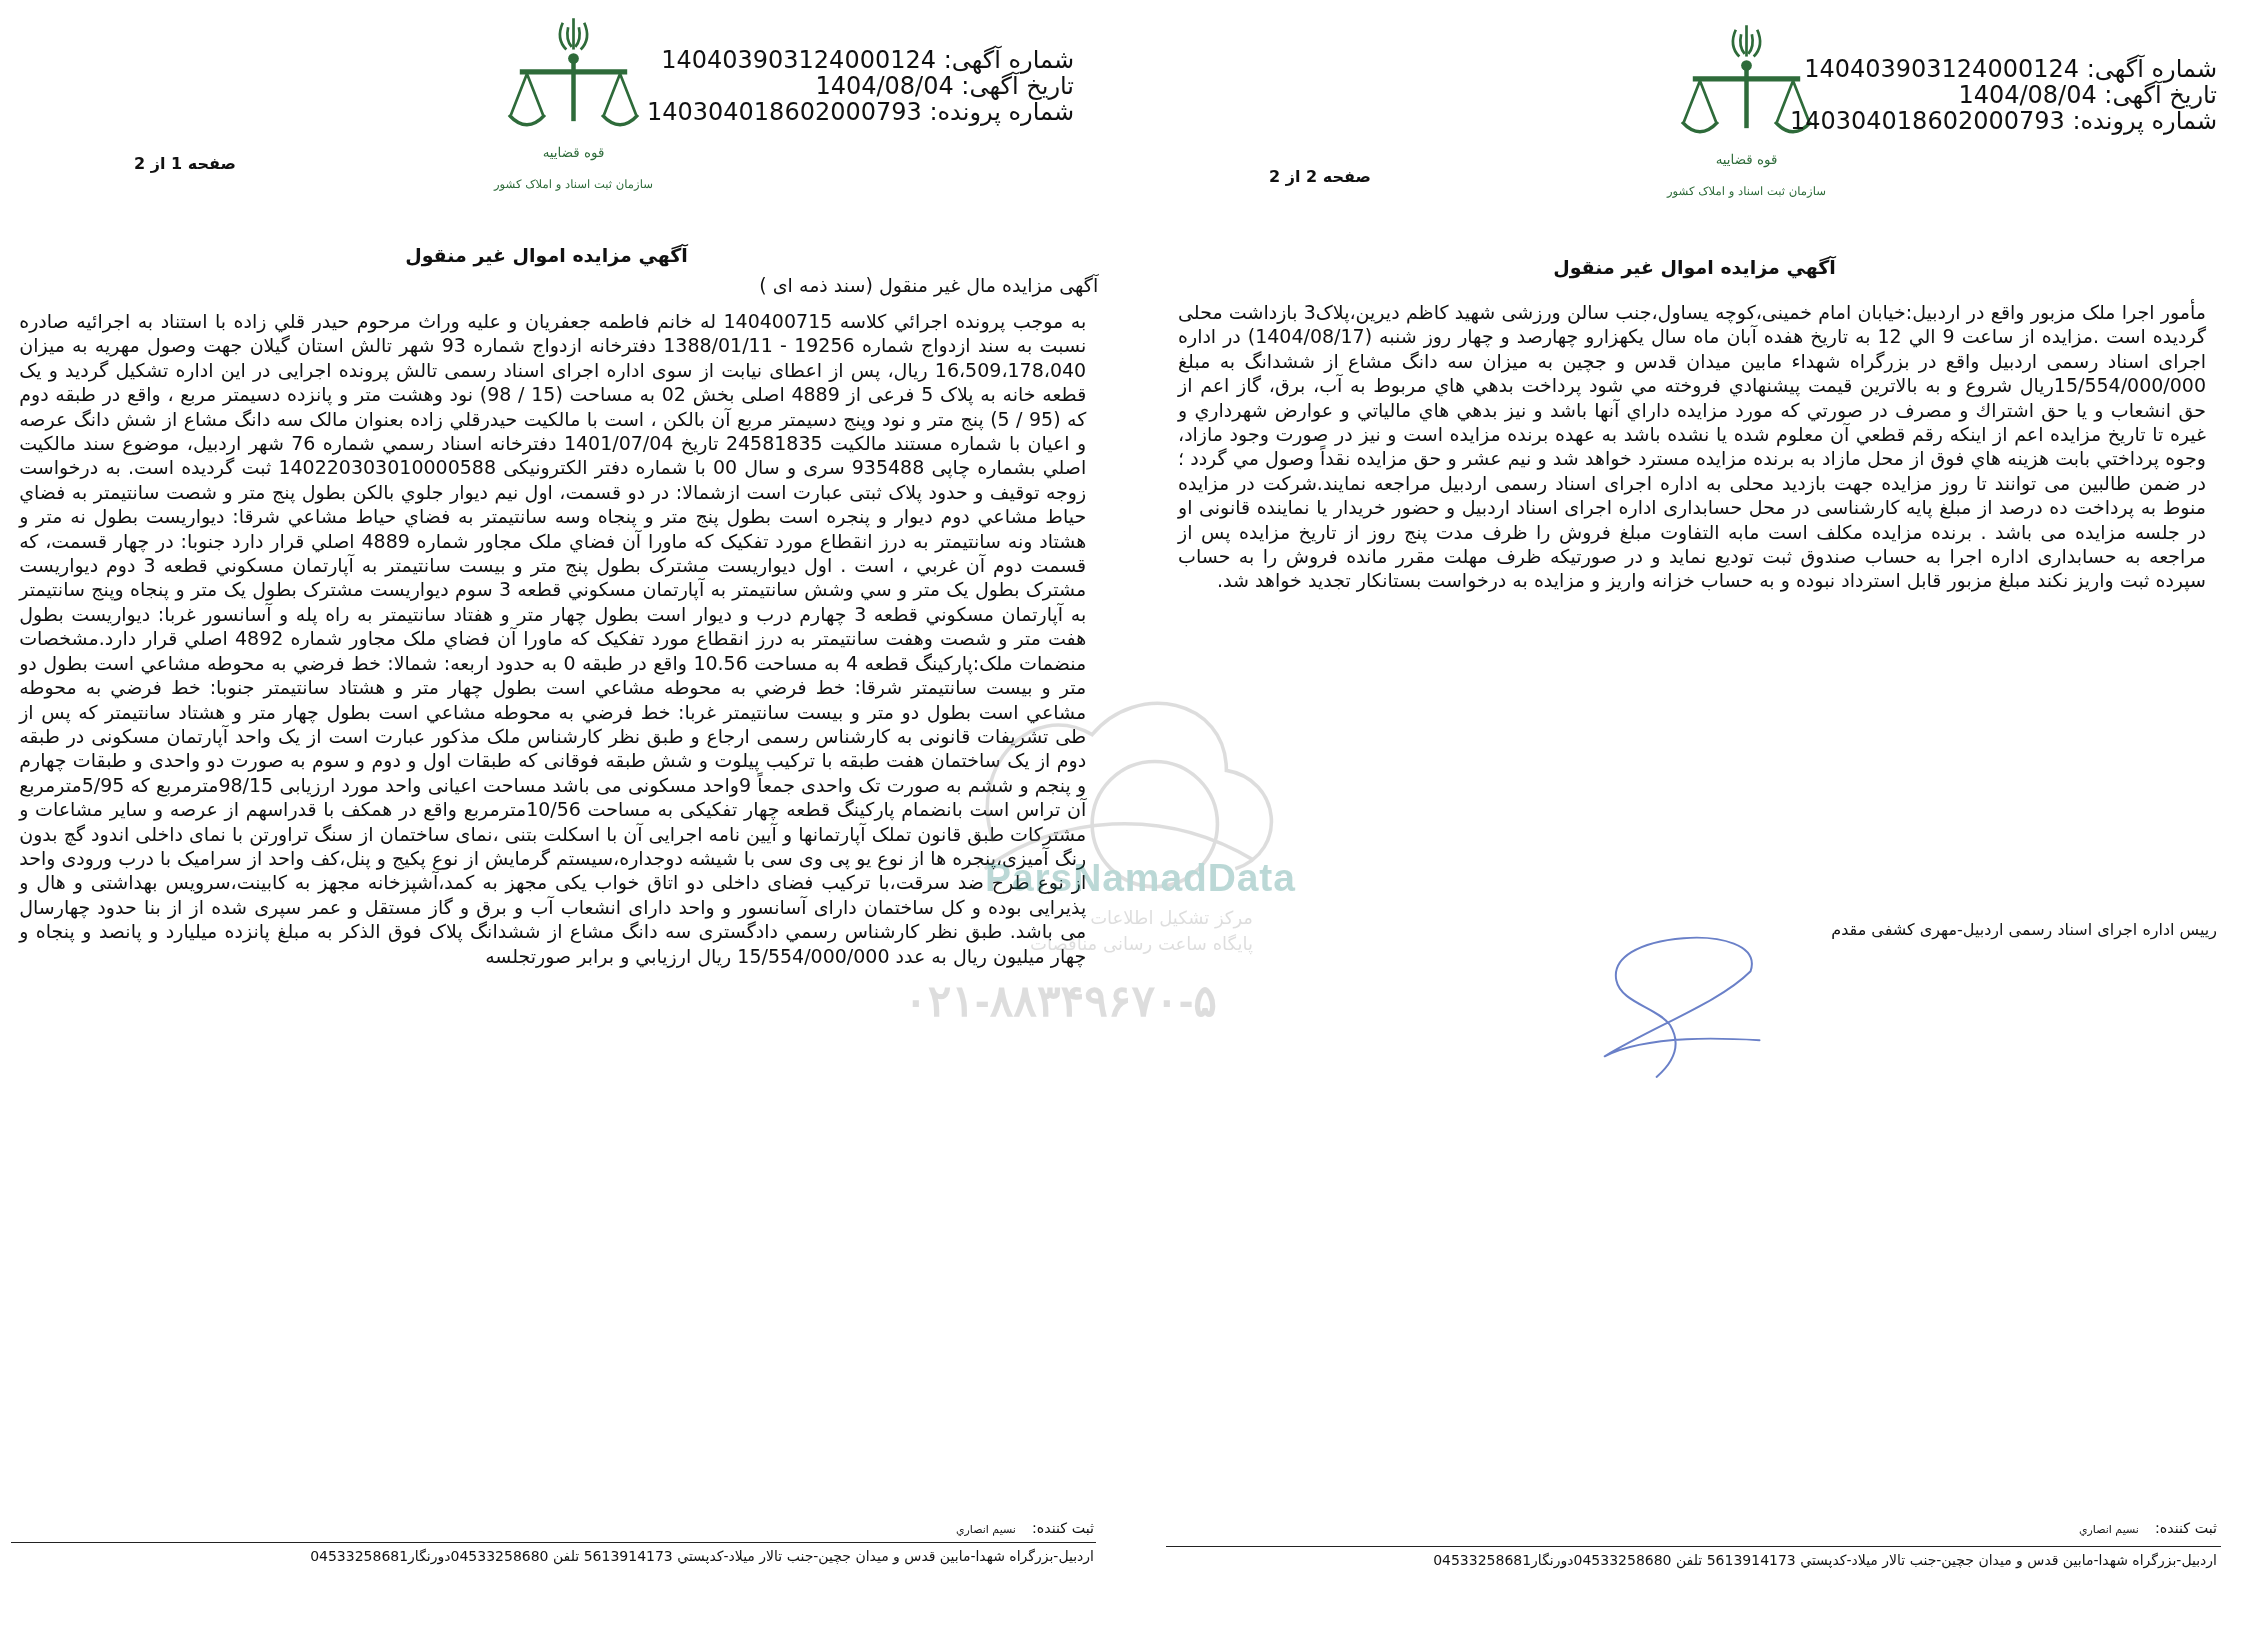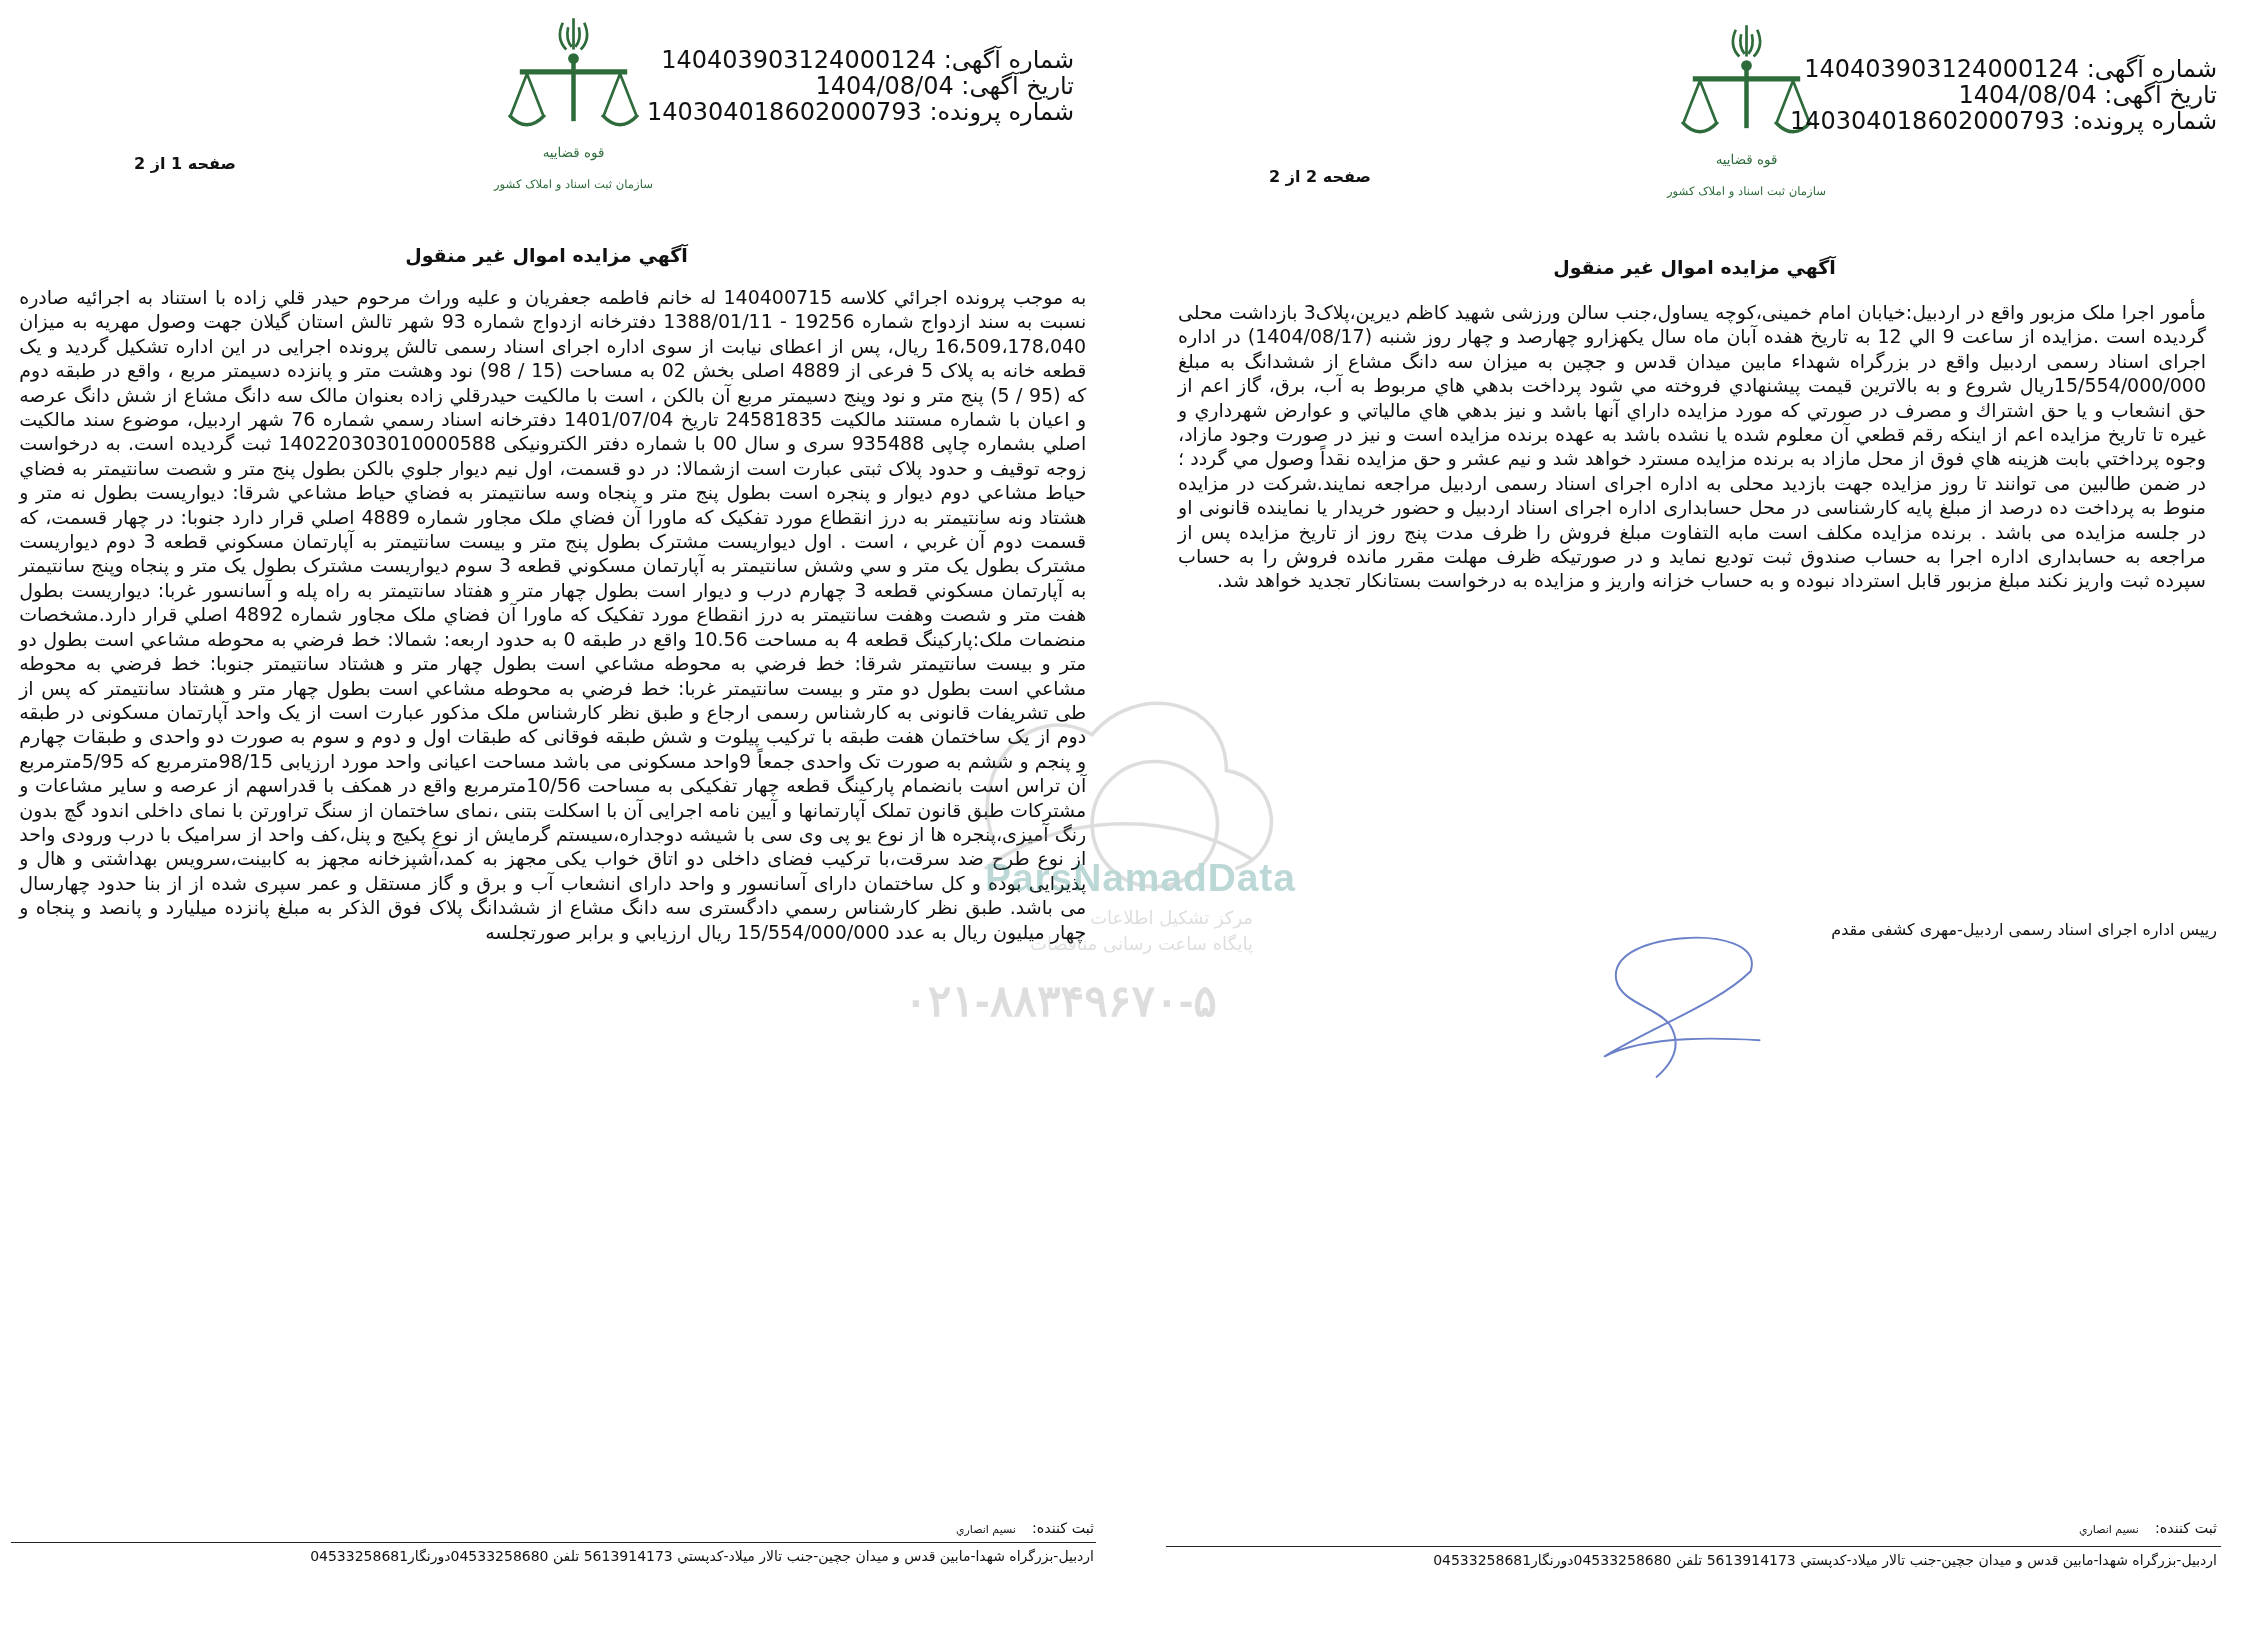--- a/index.html
+++ b/index.html
@@ -63,20 +63,21 @@
     <div class="row"><span>شماره آگهی:</span> <span class="val">140403903124000124</span></div>
     <div class="row"><span>تاریخ آگهی:</span> <span class="val">1404/08/04</span></div>
     <div class="row"><span>شماره پرونده:</span> <span class="val">140304018602000793</span></div>
   </div>
 
   <div class="pageno" style="left:134px; top:154px;">صفحه 1 از 2</div>
 
   <div class="title" style="left:269px; width:555px; top:244px;">آگهي مزايده اموال غير منقول</div>
 
   <div class="body" style="left:7.2px; width:1091px; top:273px;">
+    <div class="subtitle">آگهی مزایده مال غیر منقول (سند ذمه ای )</div>
     <p>به موجب پرونده اجرائي كلاسه 140400715 له خانم فاطمه جعفريان و عليه وراث مرحوم حيدر قلي زاده با استناد به اجرائيه صادره نسبت به سند ازدواج شماره 19256 - 1388/01/11 دفترخانه ازدواج شماره 93 شهر تالش استان گيلان جهت وصول مهريه به ميزان 16،509،178،040 ريال، پس از اعطای نيابت از سوی اداره اجرای اسناد رسمی تالش پرونده اجرايی در اين اداره تشکيل گرديد و يک قطعه خانه به پلاک 5 فرعی از 4889 اصلی بخش 02 به مساحت (15 / 98) نود وهشت متر و پانزده دسيمتر مربع ، واقع در طبقه دوم که (95 / 5) پنج متر و نود وپنج دسيمتر مربع آن بالکن ، است با مالکيت حيدرقلي زاده بعنوان مالک سه دانگ مشاع از شش دانگ عرصه و اعيان با شماره مستند مالکيت 24581835 تاريخ 1401/07/04 دفترخانه اسناد رسمي شماره 76 شهر اردبيل، موضوع سند مالکيت اصلي بشماره چاپی 935488 سری و سال 00 با شماره دفتر الکترونيکی 140220303010000588 ثبت گرديده است. به درخواست زوجه توقيف و حدود پلاک ثبتی عبارت است ازشمالا: در دو قسمت، اول نيم ديوار جلوي بالکن بطول پنج متر و شصت سانتيمتر به فضاي حياط مشاعي دوم ديوار و پنجره است بطول پنج متر و پنجاه وسه سانتيمتر به فضاي حياط مشاعي شرقا: ديواريست بطول نه متر و هشتاد ونه سانتيمتر به درز انقطاع مورد تفکيک که ماورا آن فضاي ملک مجاور شماره 4889 اصلي قرار دارد جنوبا: در چهار قسمت، که قسمت دوم آن غربي ، است . اول ديواريست مشترک بطول پنج متر و بيست سانتيمتر به آپارتمان مسكوني قطعه 3 دوم ديواريست مشترک بطول يک متر و سي وشش سانتيمتر به آپارتمان مسكوني قطعه 3 سوم ديواريست مشترک بطول يک متر و پنجاه وپنج سانتيمتر به آپارتمان مسكوني قطعه 3 چهارم درب و ديوار است بطول چهار متر و هفتاد سانتيمتر به راه پله و آسانسور غربا: ديواريست بطول هفت متر و شصت وهفت سانتيمتر به درز انقطاع مورد تفکيک که ماورا آن فضاي ملک مجاور شماره 4892 اصلي قرار دارد.مشخصات منضمات ملک:پارکينگ قطعه 4 به مساحت 10.56 واقع در طبقه 0 به حدود اربعه: شمالا: خط فرضي به محوطه مشاعي است بطول دو متر و بيست سانتيمتر شرقا: خط فرضي به محوطه مشاعي است بطول چهار متر و هشتاد سانتيمتر جنوبا: خط فرضي به محوطه مشاعي است بطول دو متر و بيست سانتيمتر غربا: خط فرضي به محوطه مشاعي است بطول چهار متر و هشتاد سانتيمتر که پس از طی تشريفات قانونی به کارشناس رسمی ارجاع و طبق نظر کارشناس ملک مذکور عبارت است از يک واحد آپارتمان مسکونی در طبقه دوم از يک ساختمان هفت طبقه با ترکيب پيلوت و شش طبقه فوقانی که طبقات اول و دوم و سوم به صورت دو واحدی و طبقات چهارم و پنجم و ششم به صورت تک واحدی جمعاً 9واحد مسکونی می باشد مساحت اعيانی واحد مورد ارزيابی 98/15مترمربع که 5/95مترمربع آن تراس است بانضمام پارکينگ قطعه چهار تفکيکی به مساحت 10/56مترمربع واقع در همکف با قدراسهم از عرصه و ساير مشاعات و مشترکات طبق قانون تملک آپارتمانها و آيين نامه اجرايی آن با اسکلت بتنی ،نمای ساختمان از سنگ تراورتن با نمای داخلی اندود گچ بدون رنگ آميزی،پنجره ها از نوع يو پی وی سی با شيشه دوجداره،سيستم گرمايش از نوع پکيج و پنل،کف واحد از سراميک با درب ورودی واحد از نوع طرح ضد سرقت،با ترکيب فضای داخلی دو اتاق خواب يکی مجهز به کمد،آشپزخانه مجهز به کابينت،سرويس بهداشتی و هال و پذيرايی بوده و کل ساختمان دارای آسانسور و واحد دارای انشعاب آب و برق و گاز مستقل و عمر سپری شده از از بنا حدود چهارسال می باشد. طبق نظر کارشناس رسمي دادگستری سه دانگ مشاع از ششدانگ پلاک فوق الذکر به مبلغ پانزده ميليارد و پانصد و پنجاه و چهار ميليون ريال به عدد 15/554/000/000 ريال ارزيابي و برابر صورتجلسه</p>
   </div>
 
   <div class="registrar" style="right:36px; top:1520px;">
     <span>ثبت کننده:</span><span class="name">نسیم انصاري</span>
   </div>
   <div class="footer-rule" style="left:10.7px; width:1085px; top:1542px;"></div>
   <div class="footer-addr" style="right:36px; top:1548px;">اردبيل-بزرگراه شهدا-مابين قدس و ميدان جچين-جنب تالار ميلاد-کدپستي 5613914173 تلفن 04533258680دورنگار04533258681</div>
 </div>
 

